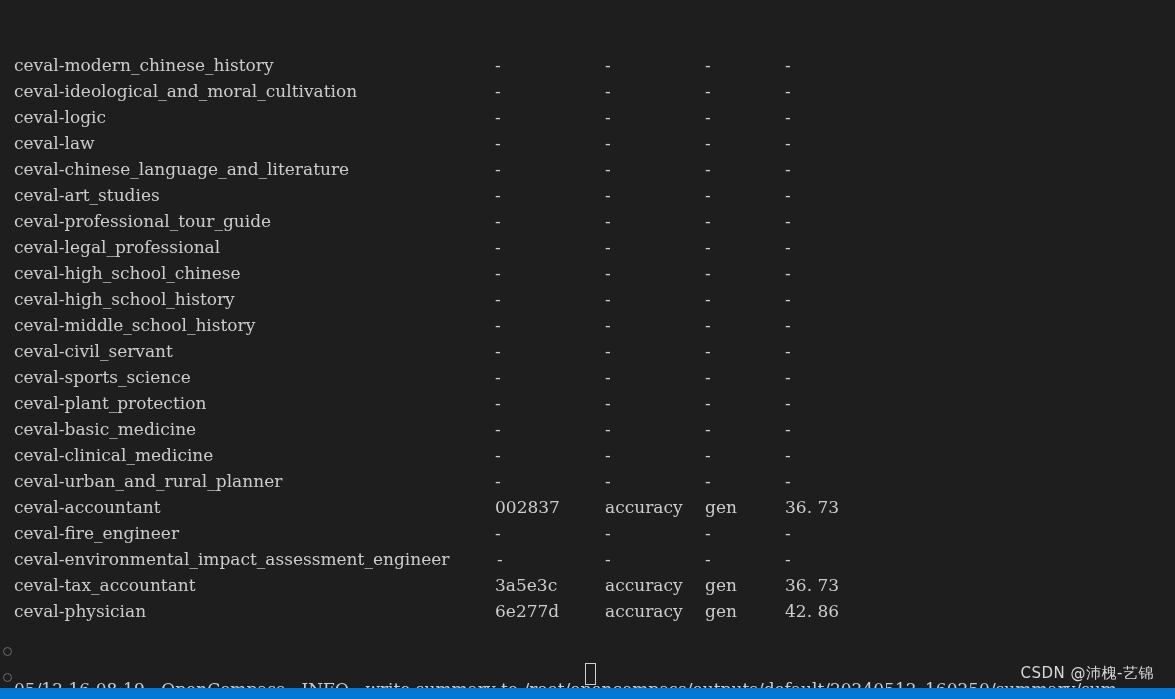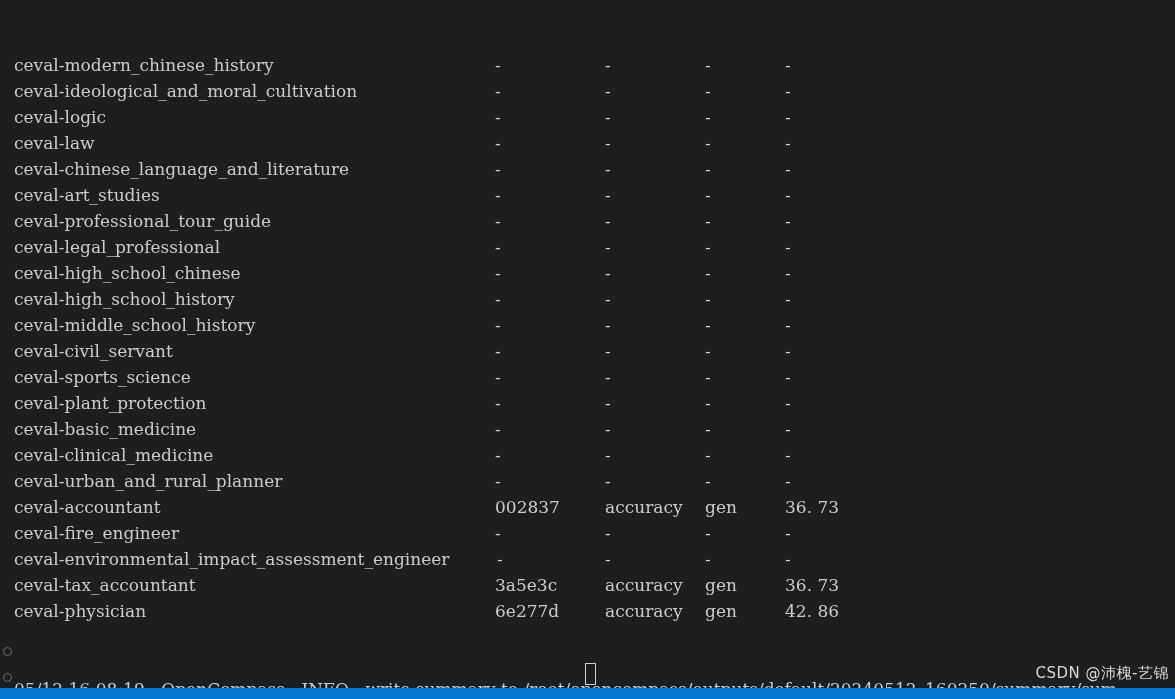--- a/index.html
+++ b/index.html
@@ -78,21 +78,21 @@
     top: 663px;
     width: 11px;
     height: 22px;
     border: 1px solid #d0d0d0;
     box-sizing: border-box;
     background: transparent;
   }
 
   #watermark {
     position: absolute;
-    right: 6px;
+    right: 21px;
     top: 664px;
     font-family: "DejaVu Sans", "Liberation Sans", sans-serif;
     font-size: 15px;
     color: #d8d8d8;
     letter-spacing: 0.5px;
     white-space: pre;
   }
 
   #statusbar {
     position: absolute;

